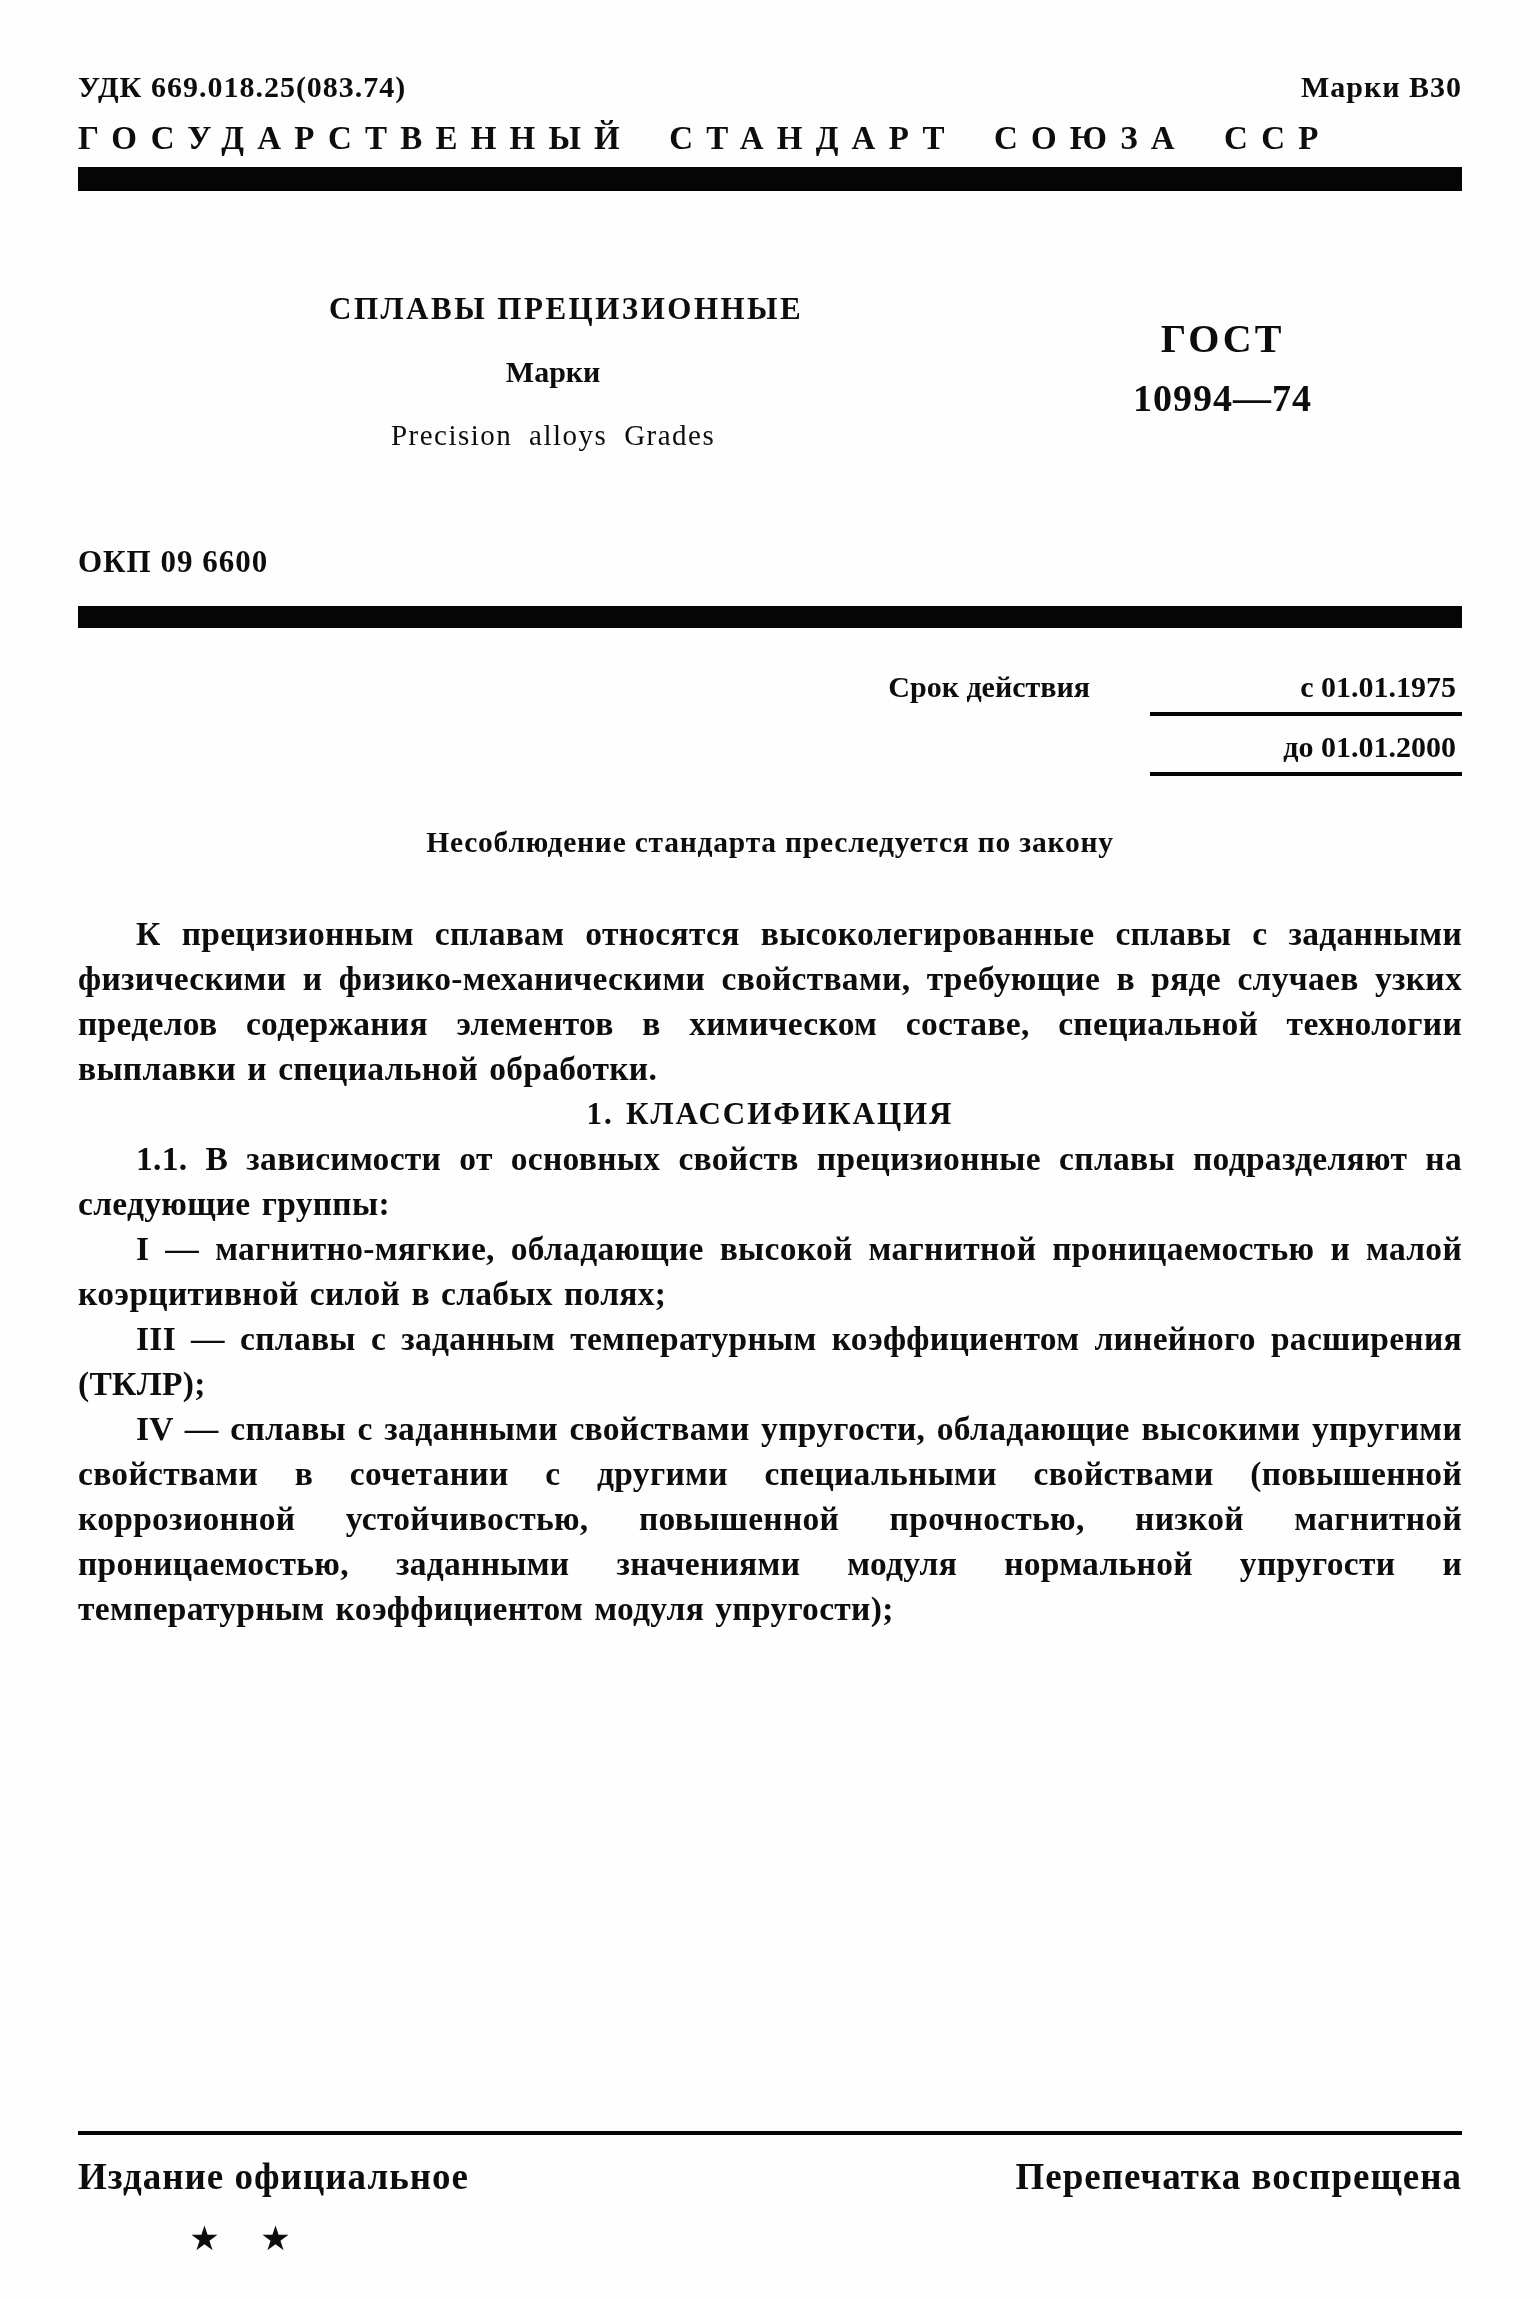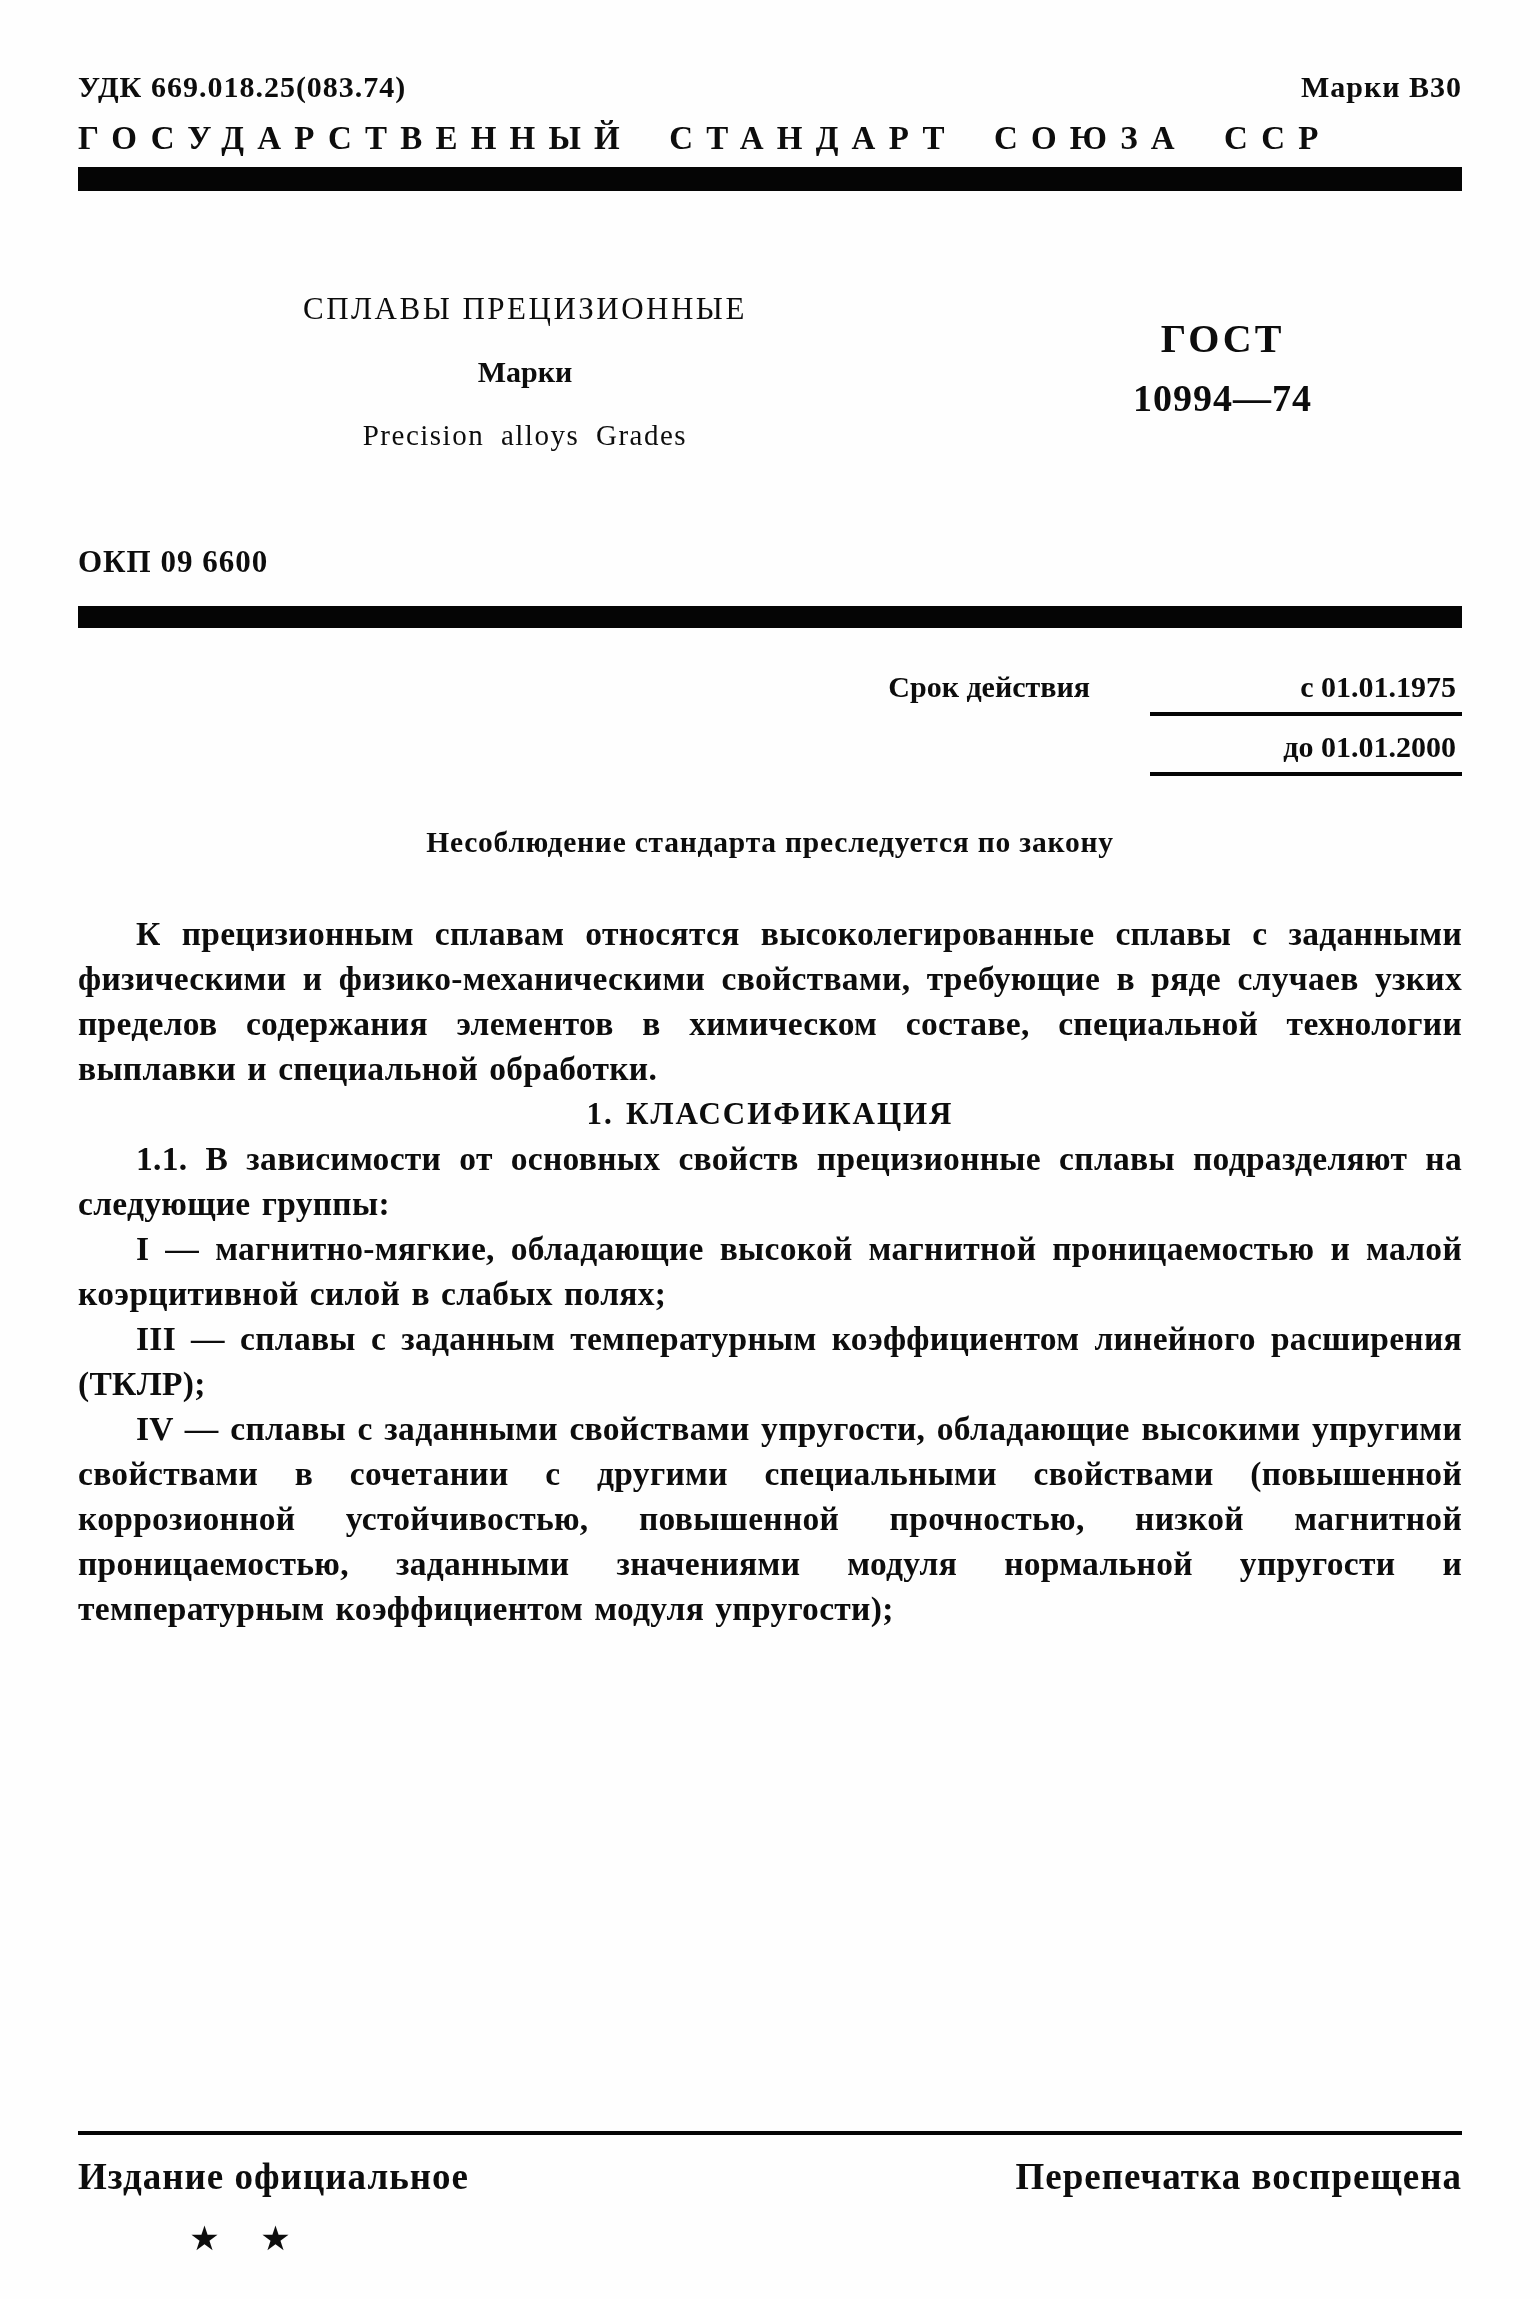--- a/index.html
+++ b/index.html
@@ -52,22 +52,23 @@
     display: flex;
     justify-content: space-between;
     margin-top: 100px;
   }
   .title-left {
     margin-left: 225px;
     text-align: center;
   }
   .doc-title {
     font-size: 31px;
-    font-weight: normal;
+    font-weight: bold;
     letter-spacing: 2.5px;
+    margin-left: 26px;
   }
   .doc-subtitle {
     margin-top: 28px;
     font-size: 30px;
     font-weight: bold;
   }
   .doc-title-en {
     margin-top: 30px;
     font-size: 29px;
     font-weight: 400;

